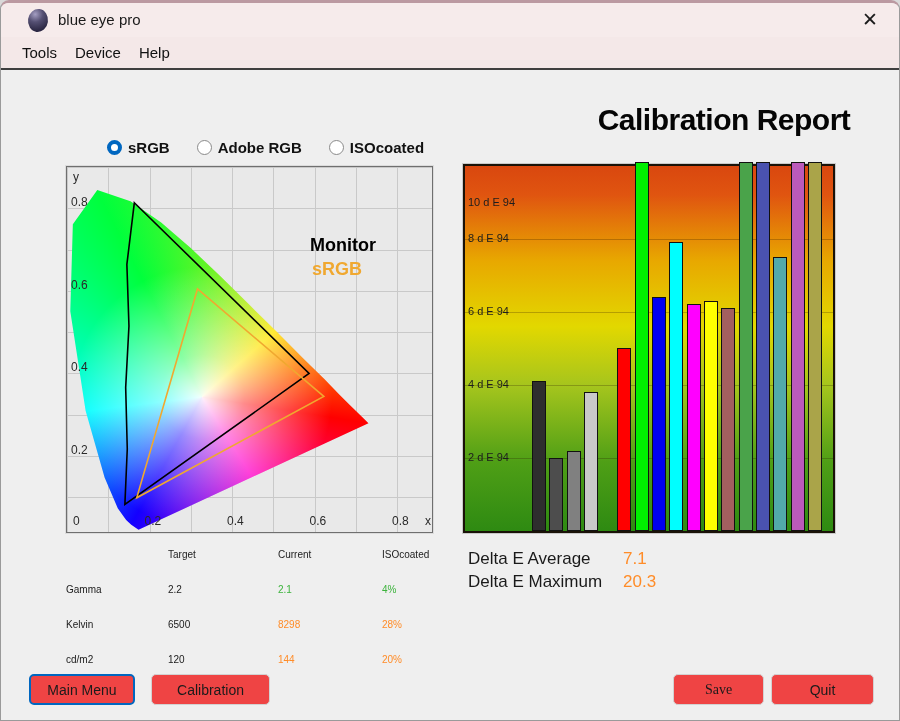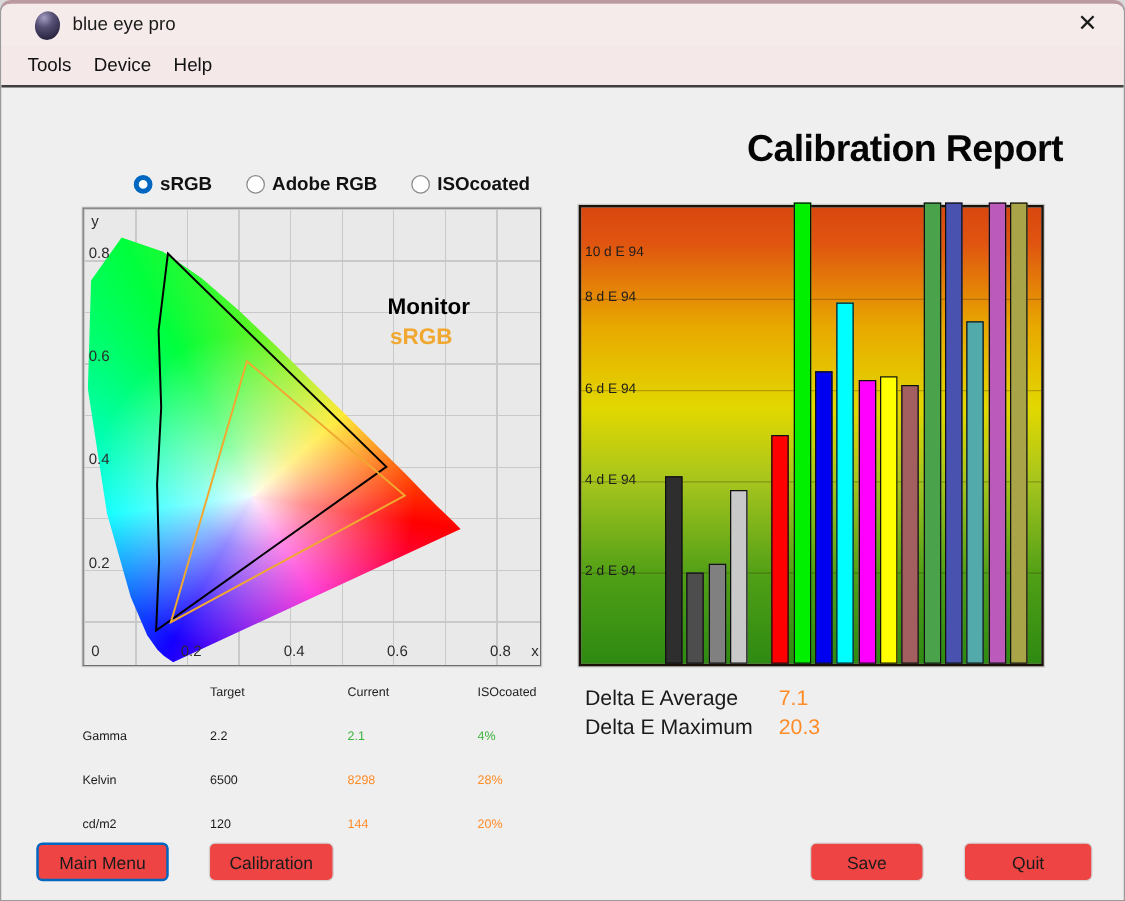--- a/index.html
+++ b/index.html
@@ -64,22 +64,22 @@
   .val-warn { color:#ff8c28; }
   
   .delta-summary { position:absolute; left:467px; top:546px; display:grid; grid-template-columns:155px 80px; grid-auto-rows:23px; font-size:17px; color:#1a1a1a; }
   
   .btn {
     position:absolute; top:671px; height:31px; background:#ef4444; border:1px solid #d2d2d2;
     border-radius:5px; font-size:14px; color:#1b1b1b; font-family:"Liberation Sans", sans-serif;
   }
   .btn-primary { border:2px solid #0067c0; }
   #btn-main-menu { left:28px; width:106px; }
-  #btn-calibration { left:166px; width:100px; }
-  #btn-save { left:647px; width:91px; }
+  #btn-calibration { left:150px; width:119px; }
+  #btn-save { left:672px; width:91px;font-family:Liberation Serif, serif; }
   #btn-quit { left:770px; width:103px; }
 </style>
 </head>
 <body>
 
 <div class="window">
 
   <div class="titlebar">
     <div class="app-icon"></div>
     <div class="window-title">blue eye pro</div>

